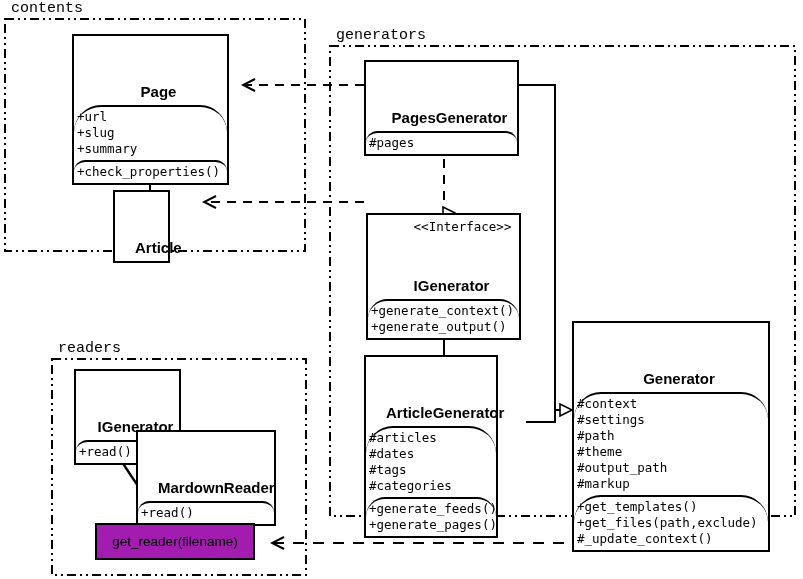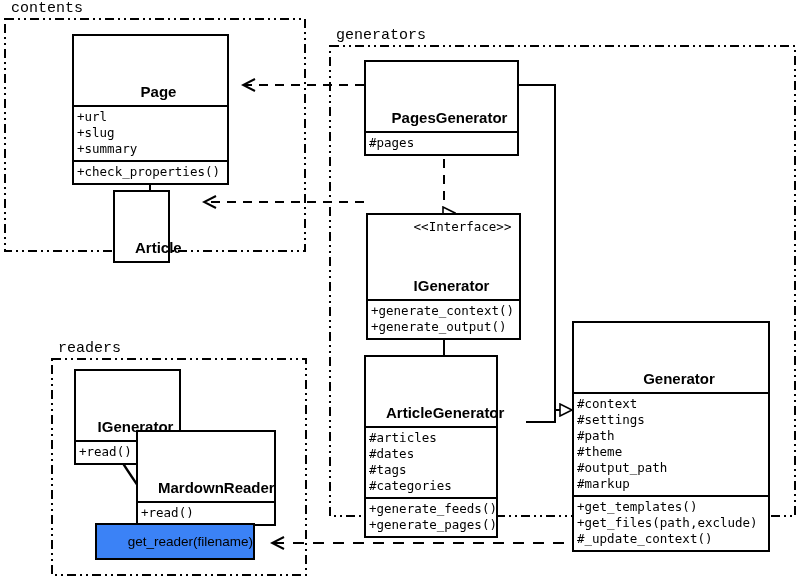--- a/index.html
+++ b/index.html
@@ -16,27 +16,27 @@
 
   
   .cls{position:absolute;box-sizing:border-box;border:2px solid #000;
        background:#fff;}
   .cls .name{font-weight:bold;text-align:center;font-size:15px;
              font-family:"Liberation Sans",sans-serif;
              padding:5px 4px 5px 20px;line-height:17px;margin-top:42px;}
   .cls .stereo{text-align:center;font-size:12.5px;
                font-family:"DejaVu Sans Mono",monospace;
                padding:4px 4px 0 4px;line-height:15px;margin-left:38px;}
-  .cls .sep{border-top:2px solid #000;}
+  .cls .sep{border-top:2px solid #000;border-radius:27px;}
   .cls .compartment{padding:2px 0 3px 3px;}
   .cls .member{font-size:12.5px;line-height:16px;white-space:pre;
                font-family:"DejaVu Sans Mono",monospace;}
 
   .fn{position:absolute;box-sizing:border-box;border:2px solid #000;
-      background:#3b82f6;display:flex;align-items:center;justify-content:flex-end;
+      background:#a21caf;display:flex;align-items:center;justify-content:center;
       font-size:13.5px;font-family:"Liberation Sans",sans-serif;}
 
   svg{position:absolute;left:0;top:0;pointer-events:none;}
 </style>
 </head>
 <body>
 
 <svg id="canvas" width="803" height="579">
   <defs>
     <marker id="hollowTriUp" markerWidth="14" markerHeight="14" refX="7" refY="12" orient="auto-start-reverse" markerUnits="userSpaceOnUse">

